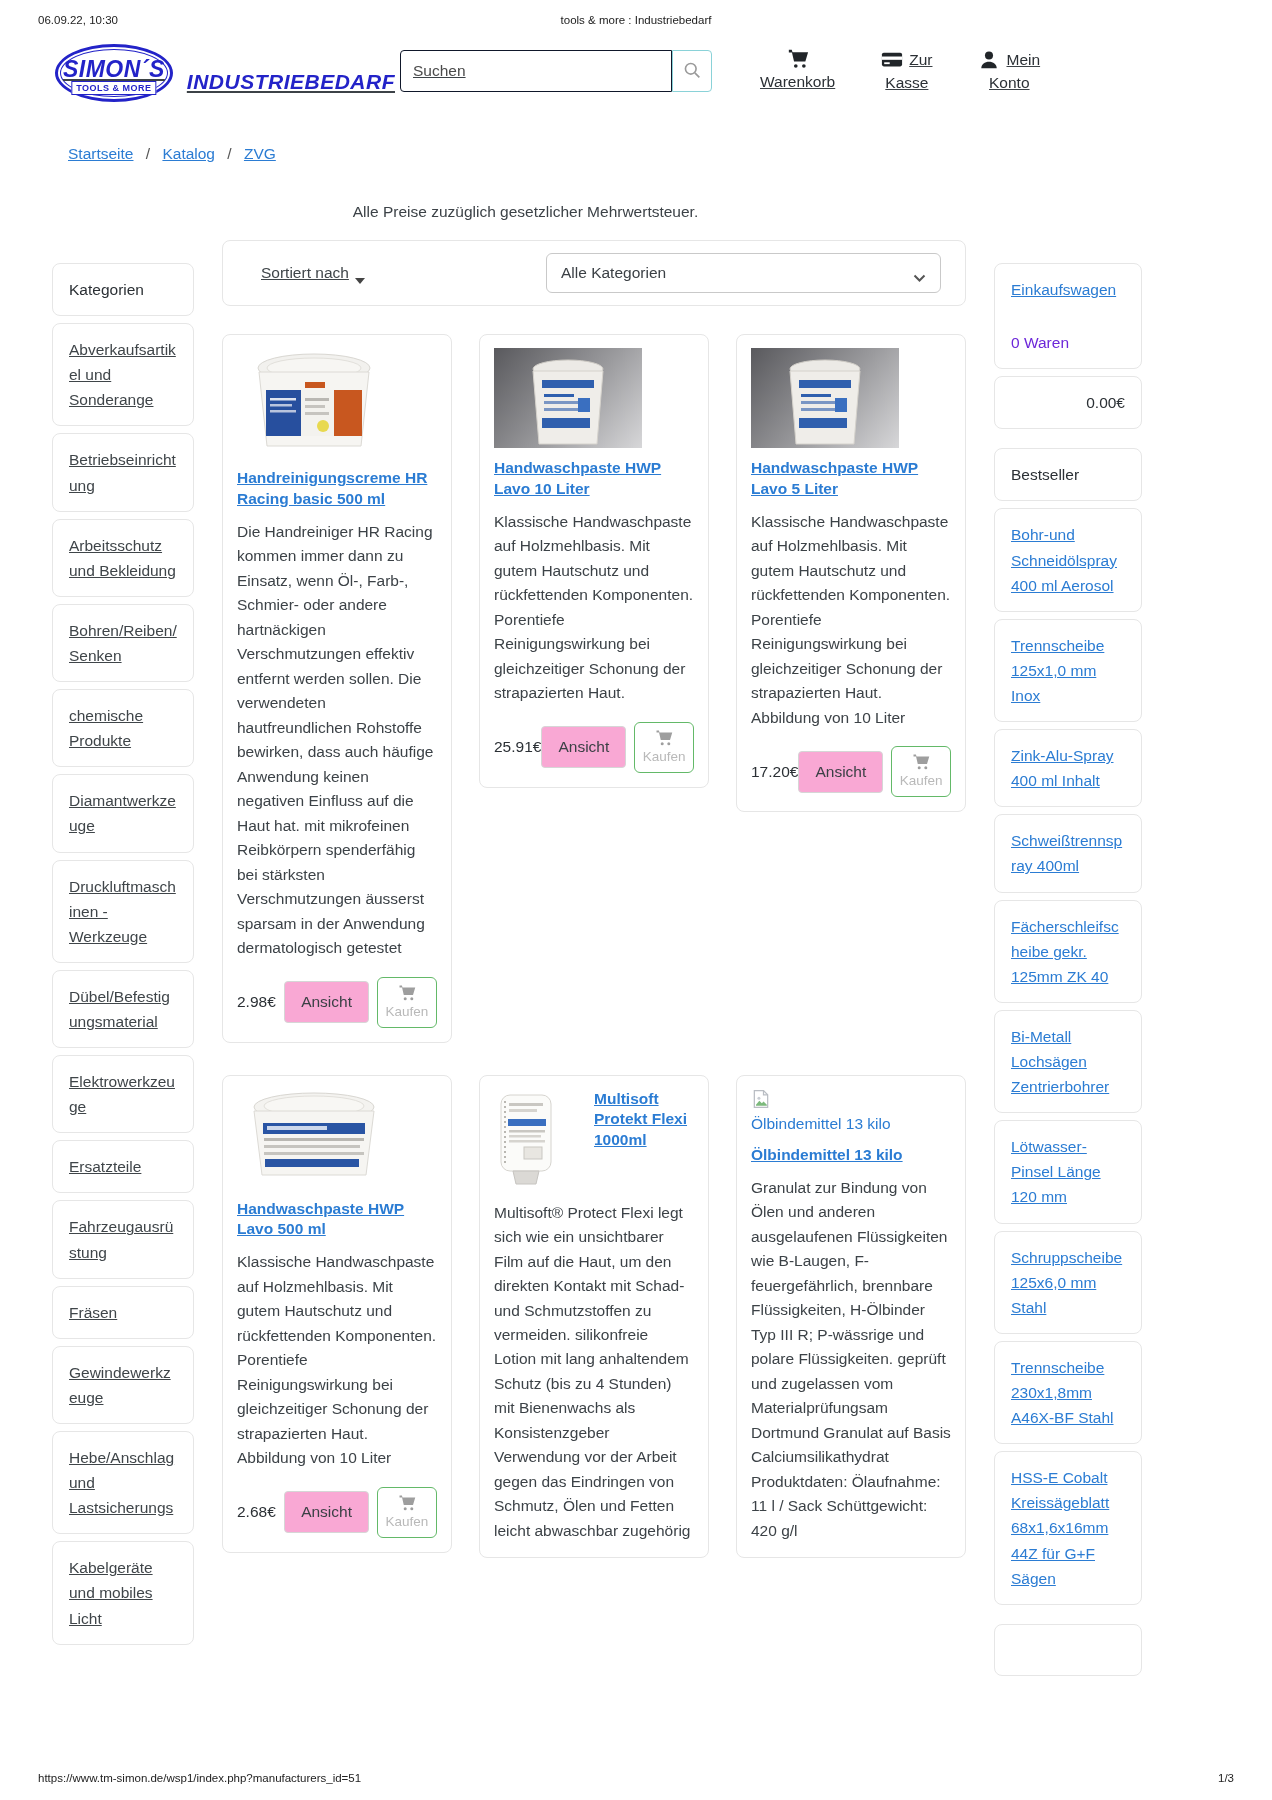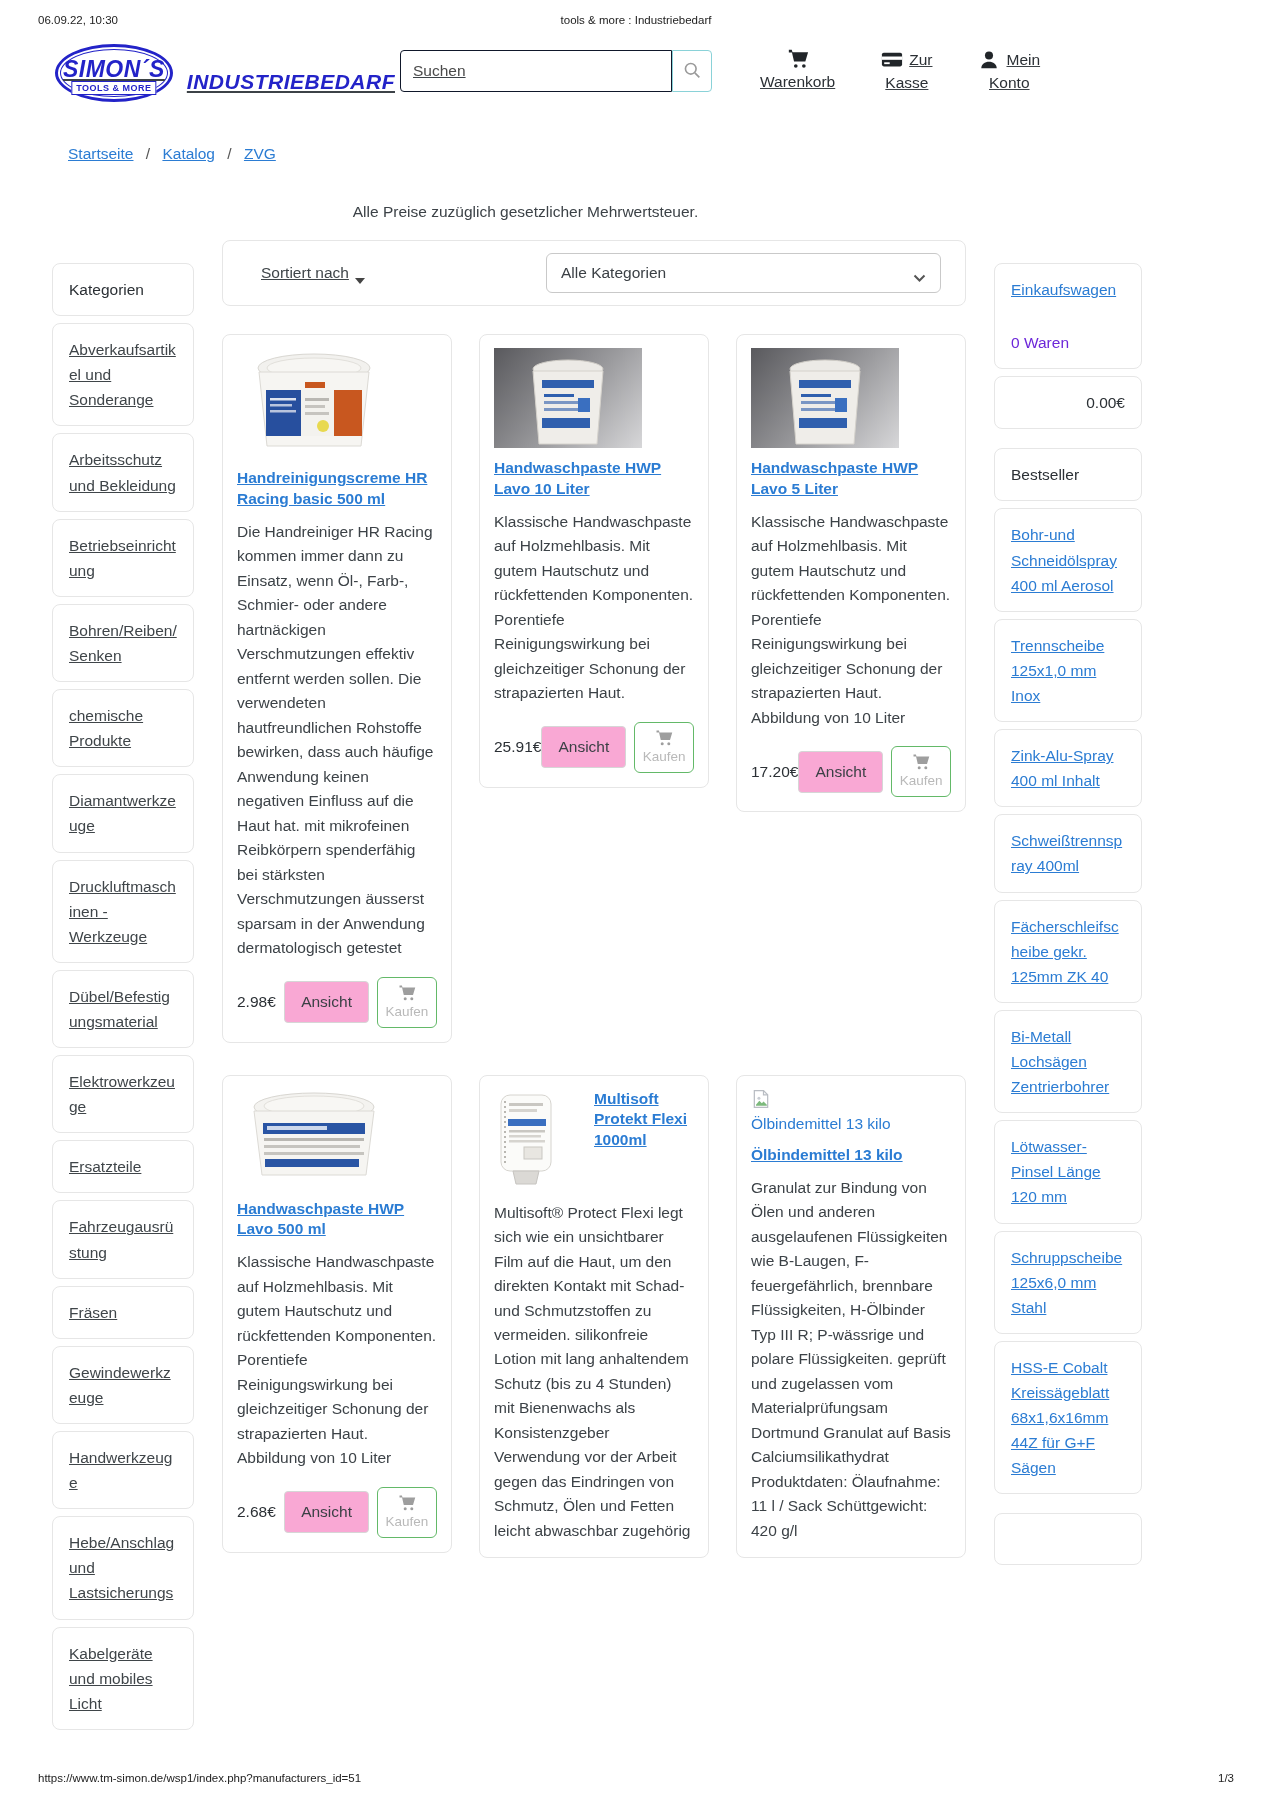--- a/index.html
+++ b/index.html
@@ -186,26 +186,26 @@
   <div class="notice">Alle Preise zuzüglich gesetzlicher Mehrwertsteuer.</div>
 
   <div class="content">
 
     <aside class="col-left">
       <div class="sbox sbox-head">Kategorien</div>
       <div class="sbox">
           <a class="cat-link">Abverkaufsartikel und Sonderange</a>
         </div>
       <div class="sbox">
+          <a class="cat-link">Betriebseinrichtung</a>
+        </div>
+      <div class="sbox">
           <a class="cat-link">Arbeitsschutz und Bekleidung</a>
         </div>
       <div class="sbox">
-          <a class="cat-link">Betriebseinrichtung</a>
-        </div>
-      <div class="sbox">
           <a class="cat-link">Bohren/Reiben/Senken</a>
         </div>
       <div class="sbox">
           <a class="cat-link">chemische Produkte</a>
         </div>
       <div class="sbox">
           <a class="cat-link">Diamantwerkzeuge</a>
         </div>
       <div class="sbox">
           <a class="cat-link">Druckluftmaschinen - Werkzeuge</a>
@@ -220,23 +220,20 @@
           <a class="cat-link">Ersatzteile</a>
         </div>
       <div class="sbox">
           <a class="cat-link">Fahrzeugausrüstung</a>
         </div>
       <div class="sbox">
           <a class="cat-link">Fräsen</a>
         </div>
       <div class="sbox">
           <a class="cat-link">Gewindewerkzeuge</a>
-        </div>
-      <div class="sbox">
-          <a class="cat-link">Handwerkzeuge</a>
         </div>
       <div class="sbox">
           <a class="cat-link">Hebe/Anschlag und Lastsicherungs</a>
         </div>
       <div class="sbox">
           <a class="cat-link">Kabelgeräte und mobiles Licht</a>
         </div>
     </aside>
 
     <main class="col-main">
@@ -460,20 +457,23 @@
       <div class="sbox">
           <a class="best-link">Bi-Metall Lochsägen Zentrierbohrer</a>
         </div>
       <div class="sbox">
           <a class="best-link">Lötwasser-Pinsel Länge 120 mm</a>
         </div>
       <div class="sbox">
           <a class="best-link">Schruppscheibe 125x6,0 mm Stahl</a>
         </div>
       <div class="sbox">
+          <a class="best-link">Trennscheibe 230x1,8mm A46X-BF Stahl</a>
+        </div>
+      <div class="sbox">
           <a class="best-link">HSS-E Cobalt Kreissägeblatt 68x1,6x16mm 44Z für G+F Sägen</a>
         </div>
       <div style="height:12px"></div>
       <div class="sbox sbox-empty"></div>
     </aside>
 
   </div>
 </div>
 
 <div class="page-footer">

